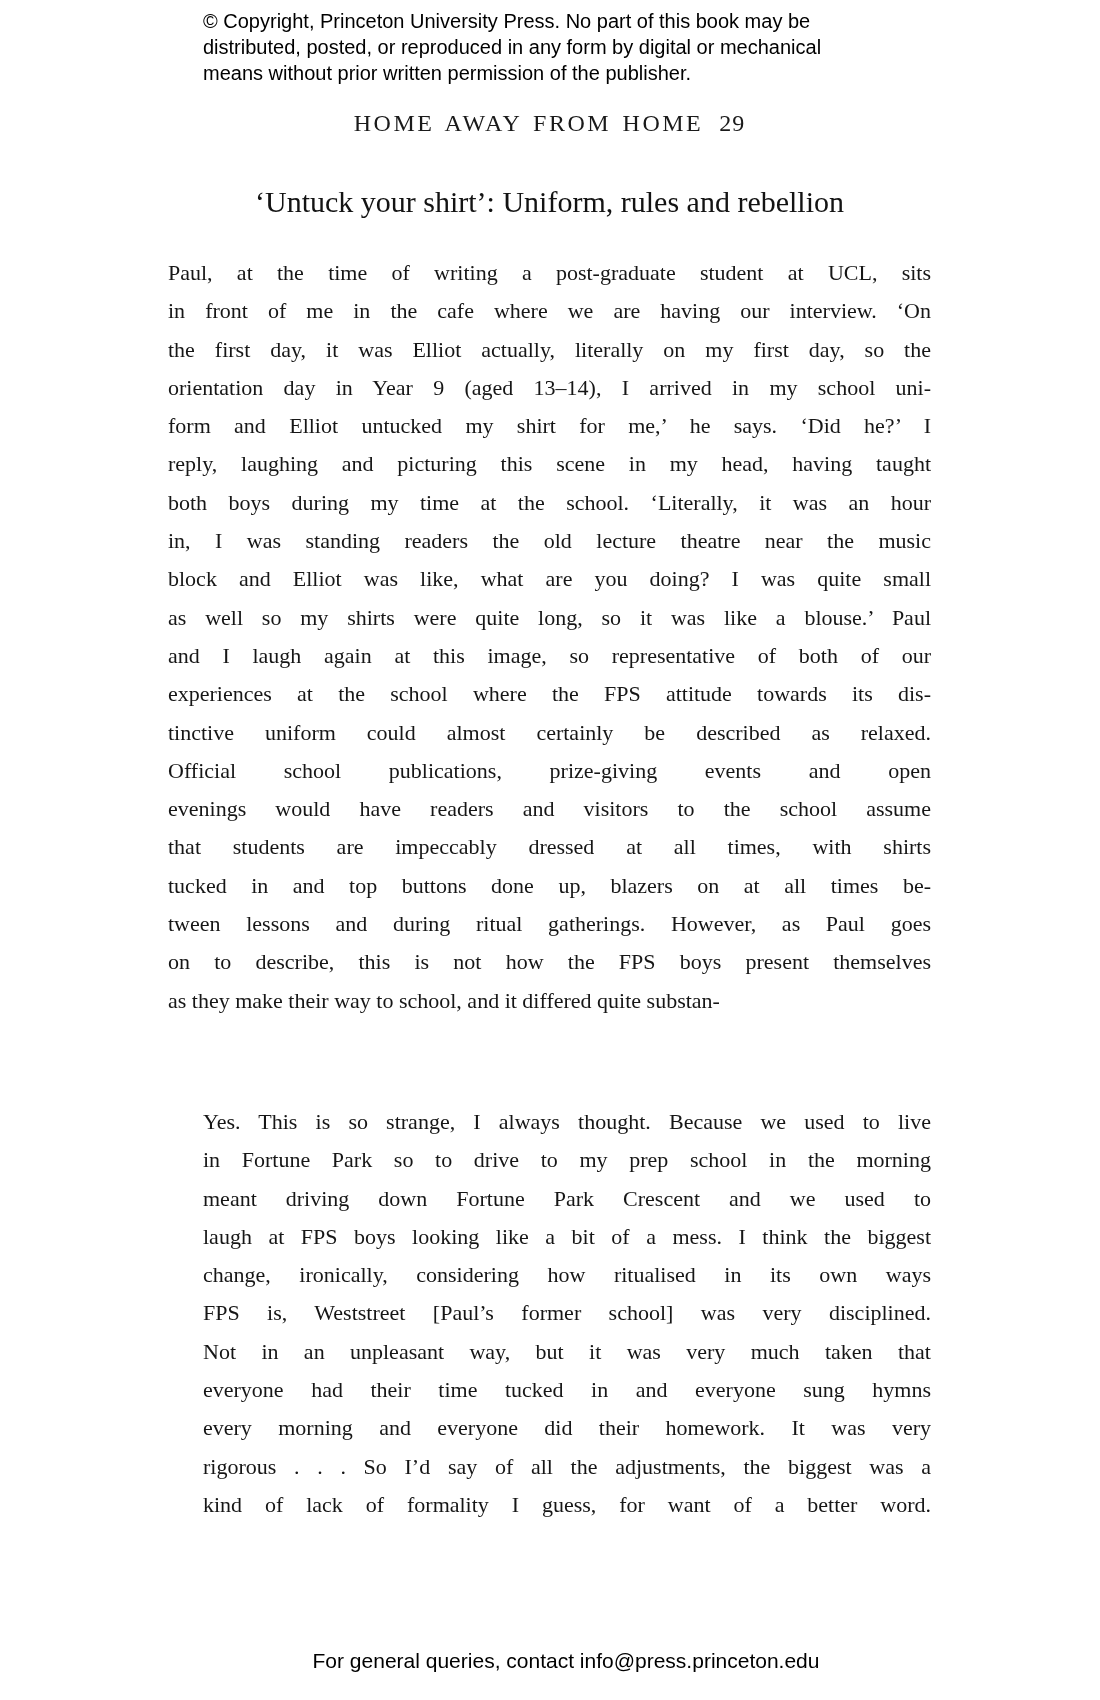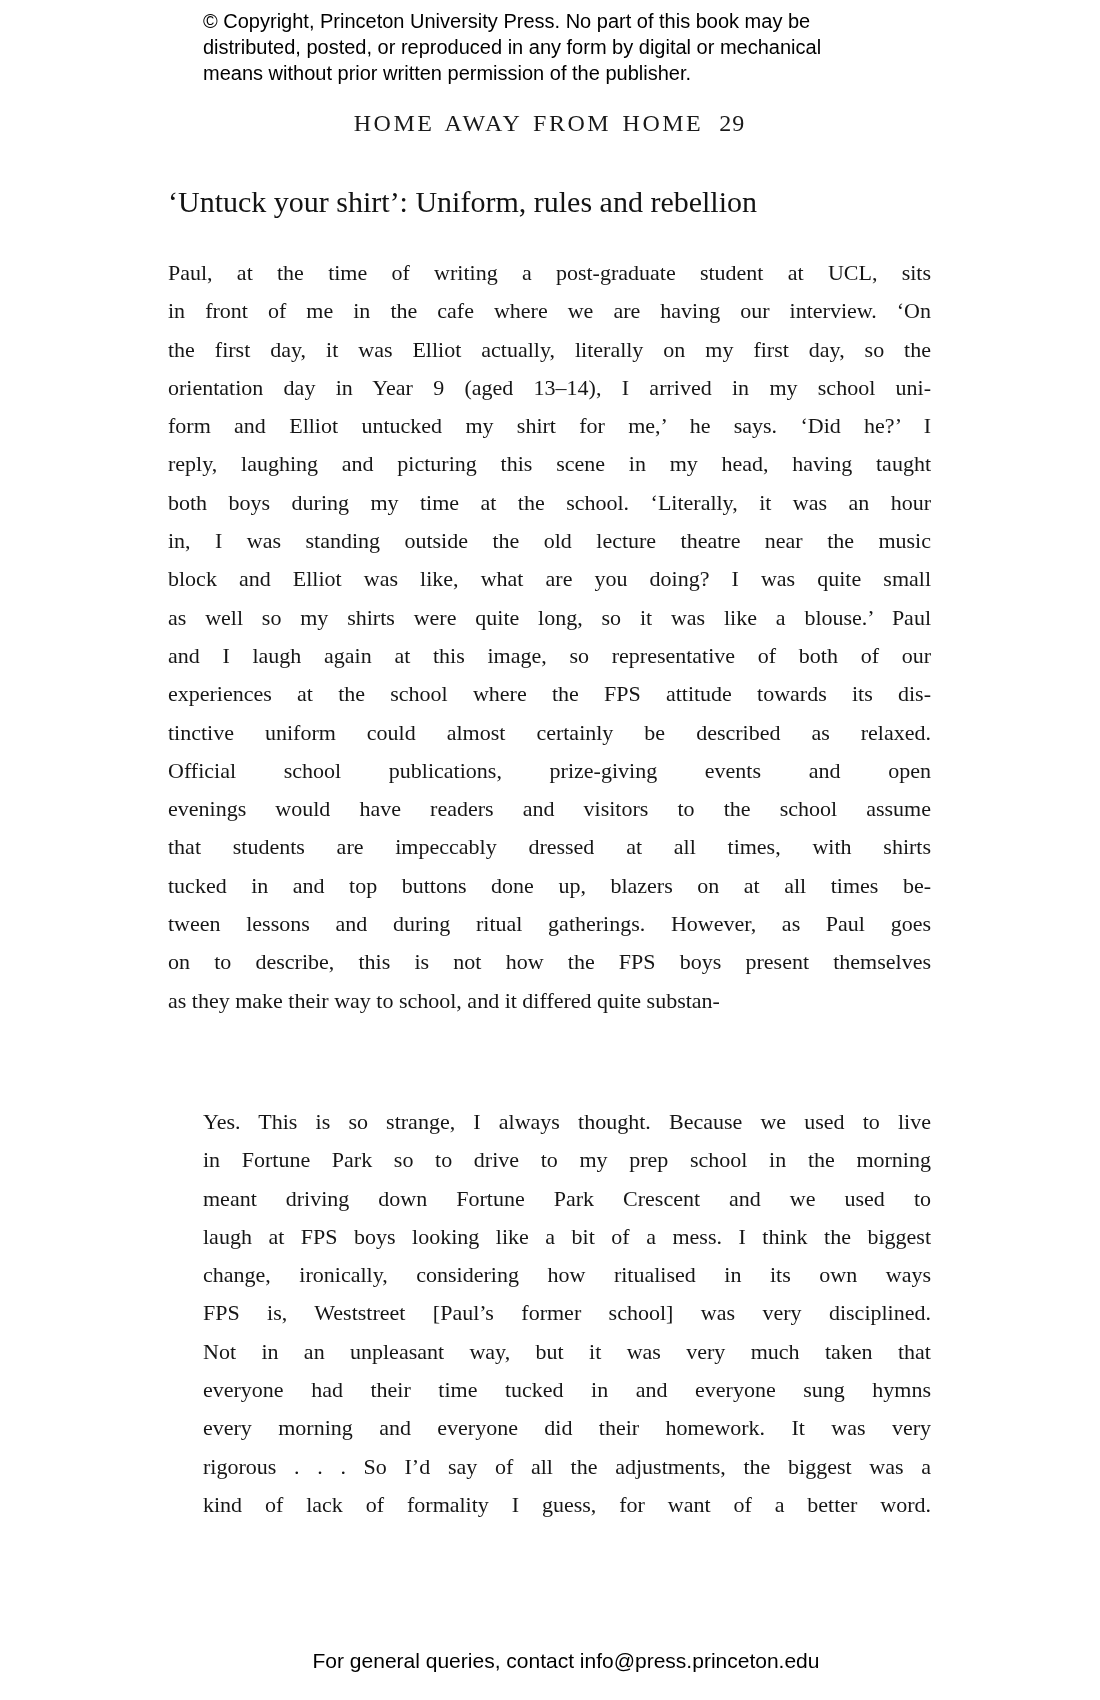--- a/index.html
+++ b/index.html
@@ -42,21 +42,21 @@
   }
   .running-header .page-number {
     margin-left: 16px;
     letter-spacing: 1px;
   }
   .section-title {
     position: absolute;
     left: 168px;
     top: 183px;
     width: 763px;
-    text-align: left;
+    text-align: center;
     font-family: "Liberation Serif", serif;
     font-size: 30px;
     line-height: 38px;
     color: #131313;
   }
   .body-paragraph {
     position: absolute;
     left: 168px;
     top: 254px;
     width: 763px;
@@ -114,21 +114,21 @@
   <div class="section-title">‘Untuck your shirt’: Uniform, rules and rebellion</div>
 
   <div class="body-paragraph justified ragged-last">
       <div>Paul, at the time of writing a post-graduate student at UCL, sits</div>
       <div>in front of me in the cafe where we are having our interview. ‘On</div>
       <div>the first day, it was Elliot actually, literally on my first day, so the</div>
       <div>orientation day in Year 9 (aged 13–14), I arrived in my school uni-</div>
       <div>form and Elliot untucked my shirt for me,’ he says. ‘Did he?’ I</div>
       <div>reply, laughing and picturing this scene in my head, having taught</div>
       <div>both boys during my time at the school. ‘Literally, it was an hour</div>
-      <div>in, I was standing outside the old lecture theatre near the music</div>
+      <div>in, I was standing readers the old lecture theatre near the music</div>
       <div>block and Elliot was like, what are you doing? I was quite small</div>
       <div>as well so my shirts were quite long, so it was like a blouse.’ Paul</div>
       <div>and I laugh again at this image, so representative of both of our</div>
       <div>experiences at the school where the FPS attitude towards its dis-</div>
       <div>tinctive uniform could almost certainly be described as relaxed.</div>
       <div>Official school publications, prize-giving events and open</div>
       <div>evenings would have readers and visitors to the school assume</div>
       <div>that students are impeccably dressed at all times, with shirts</div>
       <div>tucked in and top buttons done up, blazers on at all times be-</div>
       <div>tween lessons and during ritual gatherings. However, as Paul goes</div>

